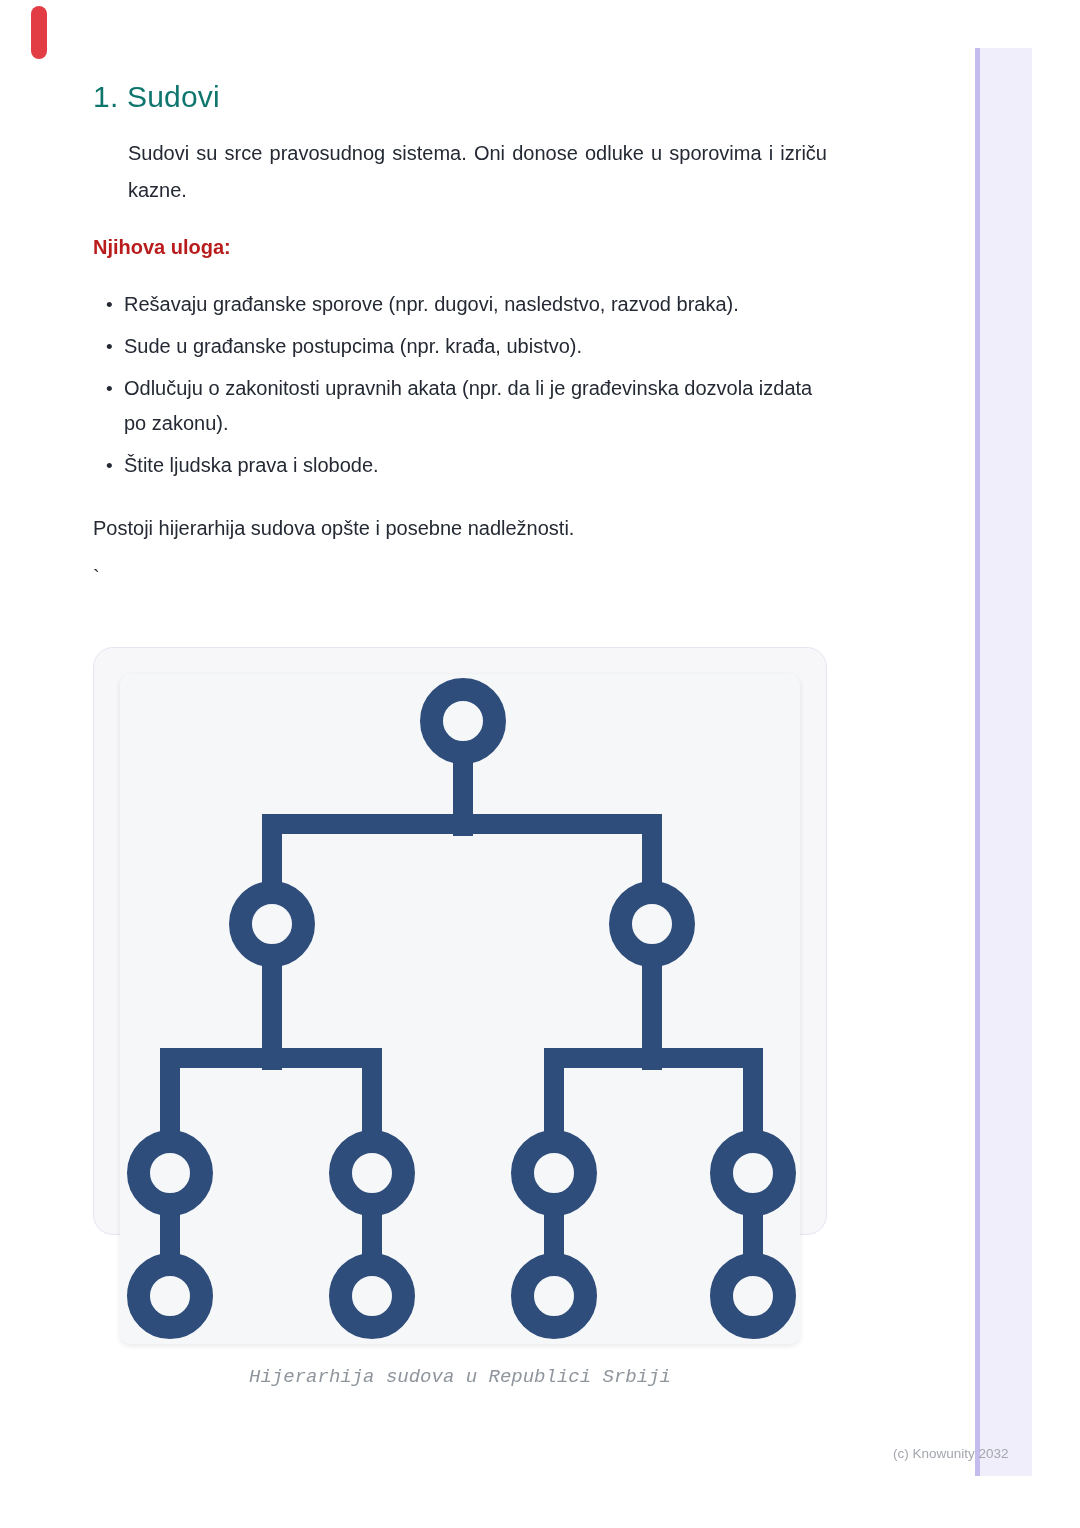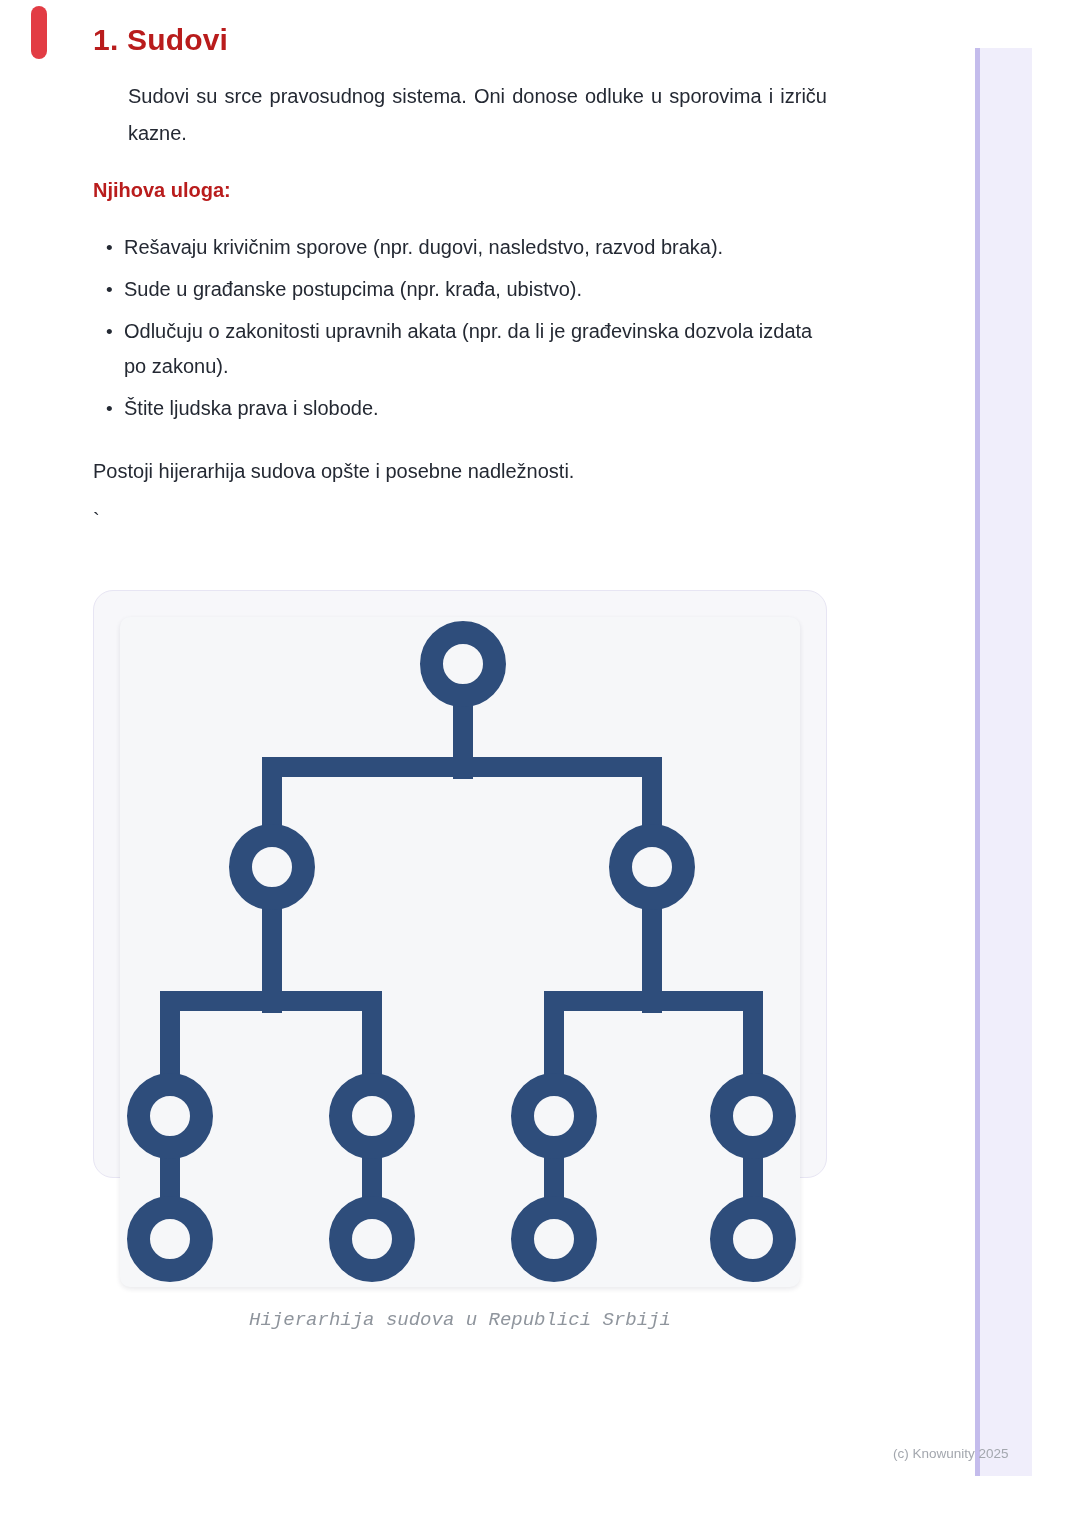--- a/index.html
+++ b/index.html
@@ -26,23 +26,23 @@
     width: 57px; height: 1428px;
     background: #f0eefb;
     border-left: 5px solid #c4bcec;
   }
 
   .content {
     position: absolute; left: 93px; top: 0;
     width: 734px;
   }
   h1.title {
-    margin-top: 22px;
-    font-size: 30px; line-height: 36px; font-weight: 700;
-    color: #b91c1c; letter-spacing: 0.2px;
+    margin-top: 79px;
+    font-size: 30px; line-height: 36px; font-weight: 400;
+    color: #0f766e; letter-spacing: 0.2px;
   }
   p.intro {
     margin-top: 20px;
     font-size: 20px; line-height: 37px;
     text-align: justify;
     margin-left: 35px;
   }
   h3.sub {
     font-size: 20px; line-height: 24px; font-weight: 700;
     color: #b91c1c;
@@ -115,21 +115,21 @@
 
     <h1 class="title">1. Sudovi</h1>
 
     <p class="intro">Sudovi su srce pravosudnog sistema. Oni donose odluke u sporovima i izriču kazne.</p>
 
     <h3 class="sub roles">Njihova uloga:</h3>
 
     <ul class="roles-list">
       <li>
         <span class="dot">•</span>
-        <span class="li-text">Rešavaju krivičnim sporove (npr. dugovi, nasledstvo, razvod braka).</span>
+        <span class="li-text">Rešavaju građanske sporove (npr. dugovi, nasledstvo, razvod braka).</span>
       </li>
       <li>
         <span class="dot">•</span>
         <span class="li-text">Sude u građanske postupcima (npr. krađa, ubistvo).</span>
       </li>
       <li>
         <span class="dot">•</span>
         <span class="li-text">Odlučuju o zakonitosti upravnih akata (npr. da li je građevinska dozvola izdata po zakonu).</span>
       </li>
       <li>
@@ -173,15 +173,15 @@
             <circle cx="434" cy="622" r="31.5"></circle>
             <circle cx="633" cy="622" r="31.5"></circle>
           </g>
         </svg>
       </div>
       <figcaption>Hijerarhija sudova u Republici Srbiji</figcaption>
     </figure>
 
   </div>
 
-  <div class="copyright">(c) Knowunity 2025</div>
+  <div class="copyright">(c) Knowunity 2032</div>
 
 </div>
 
 </body></html>

